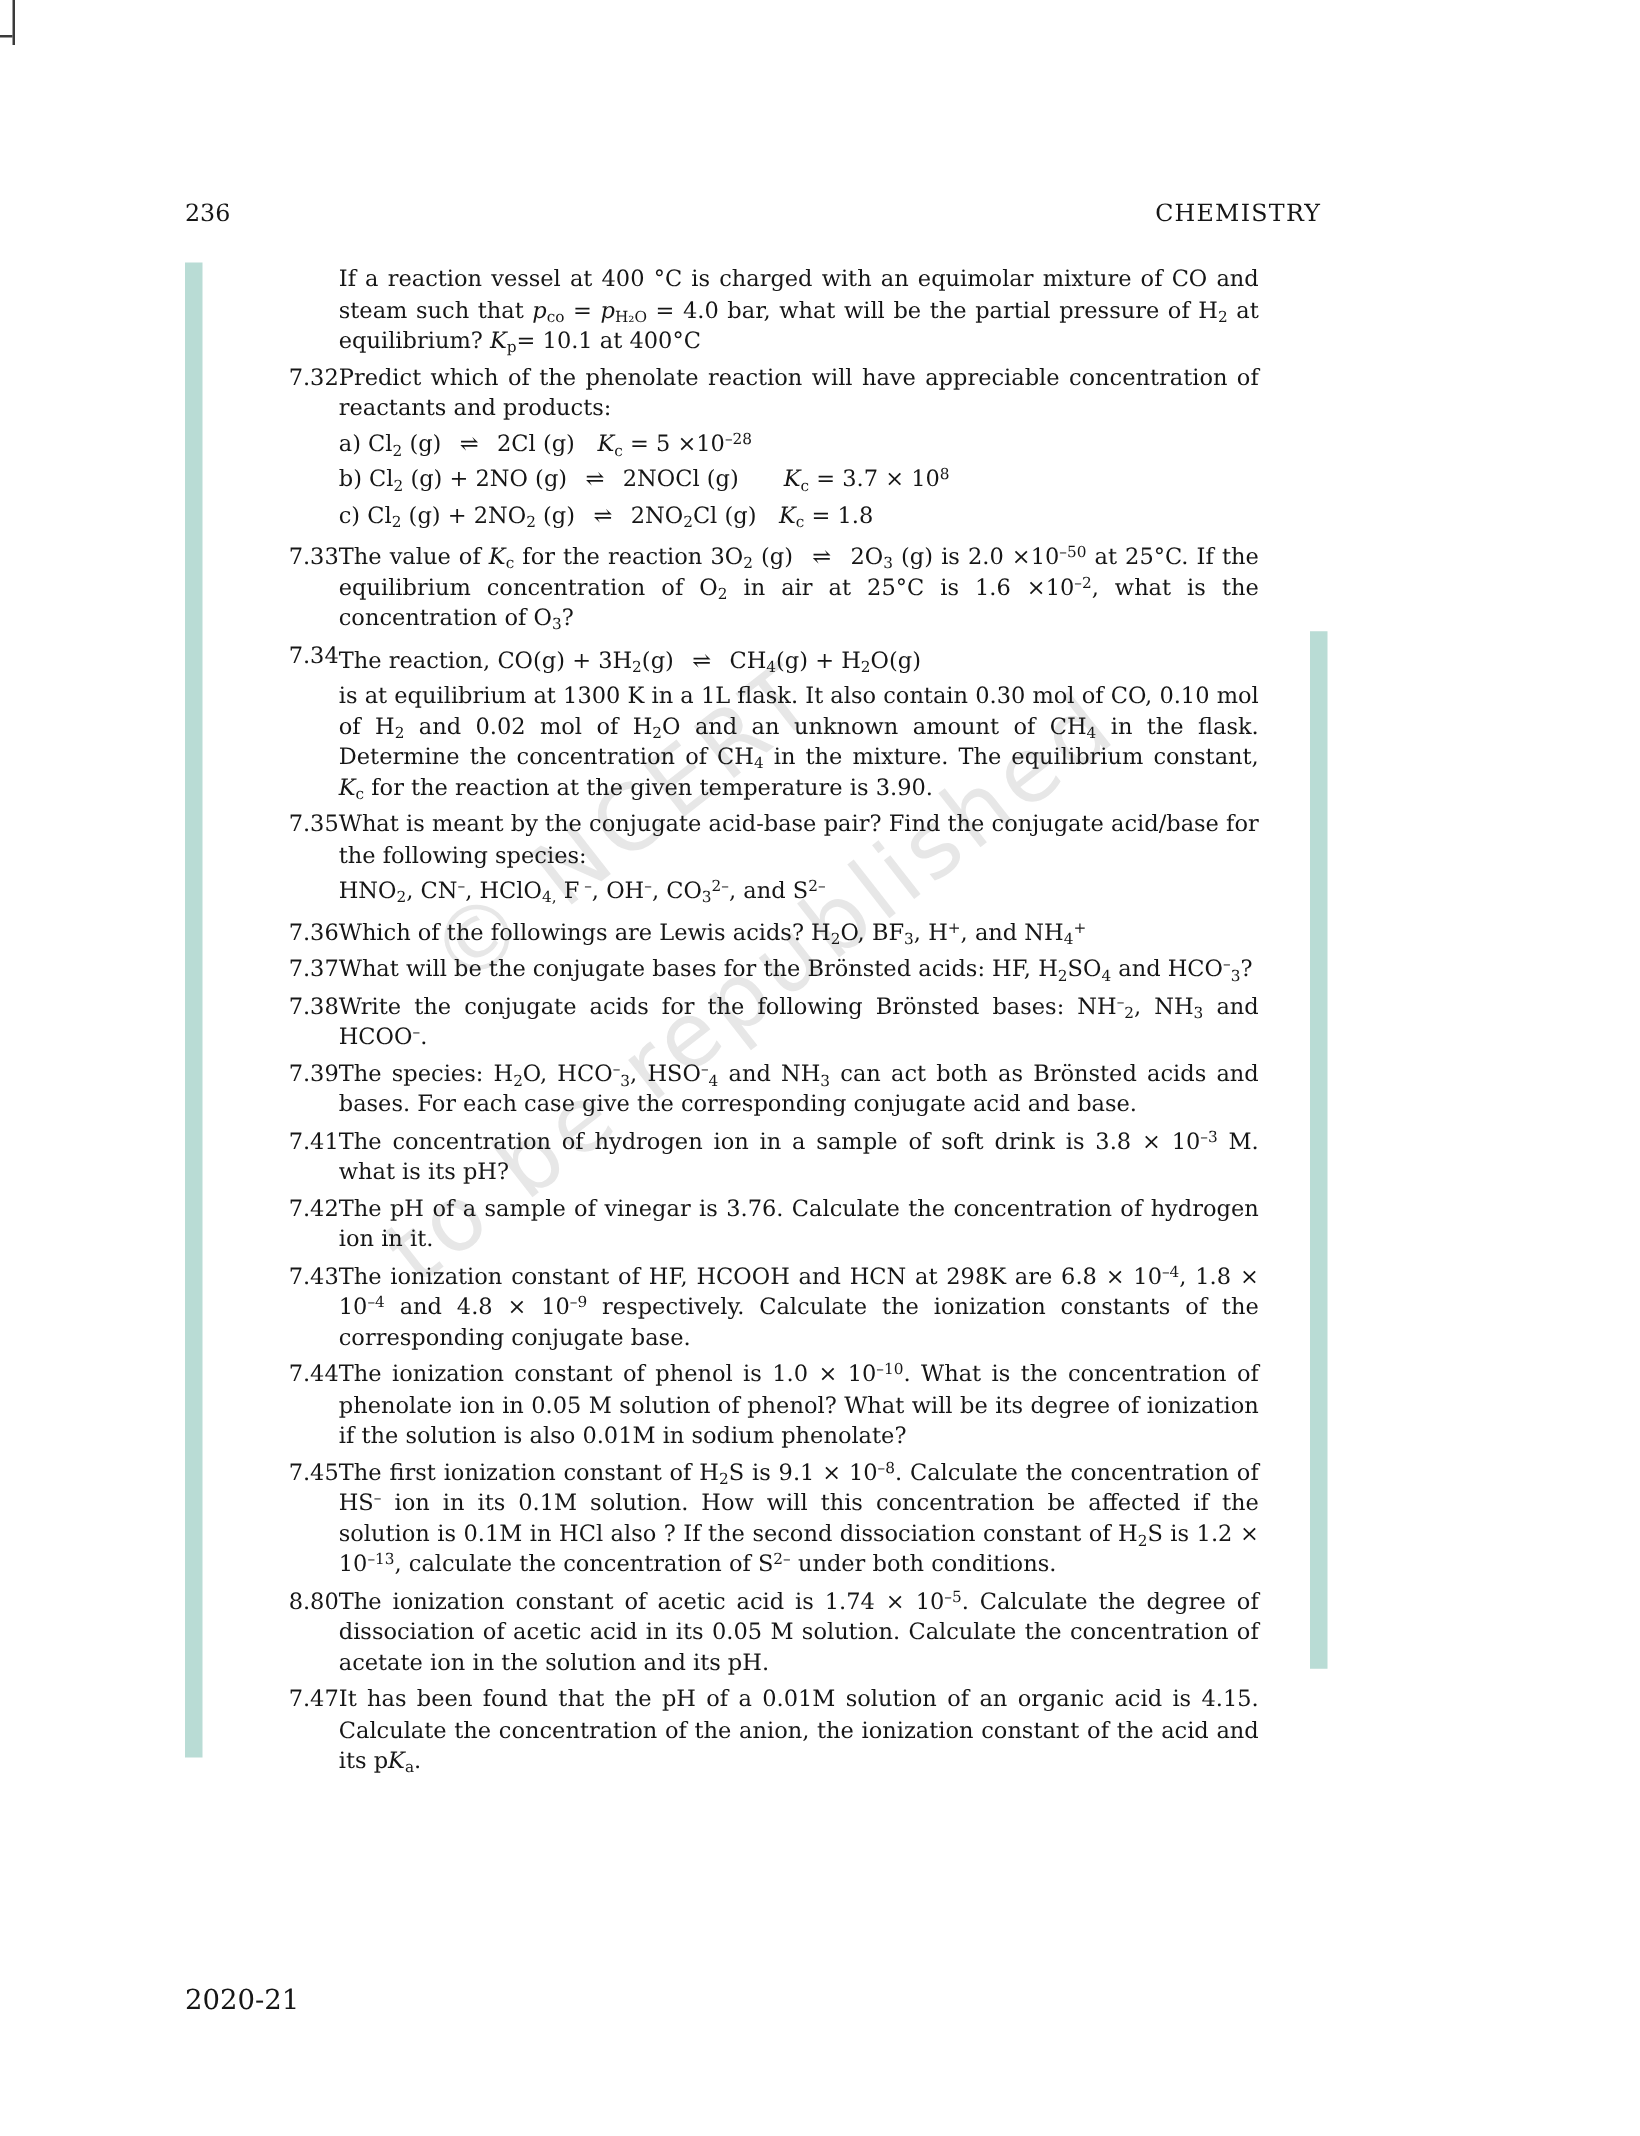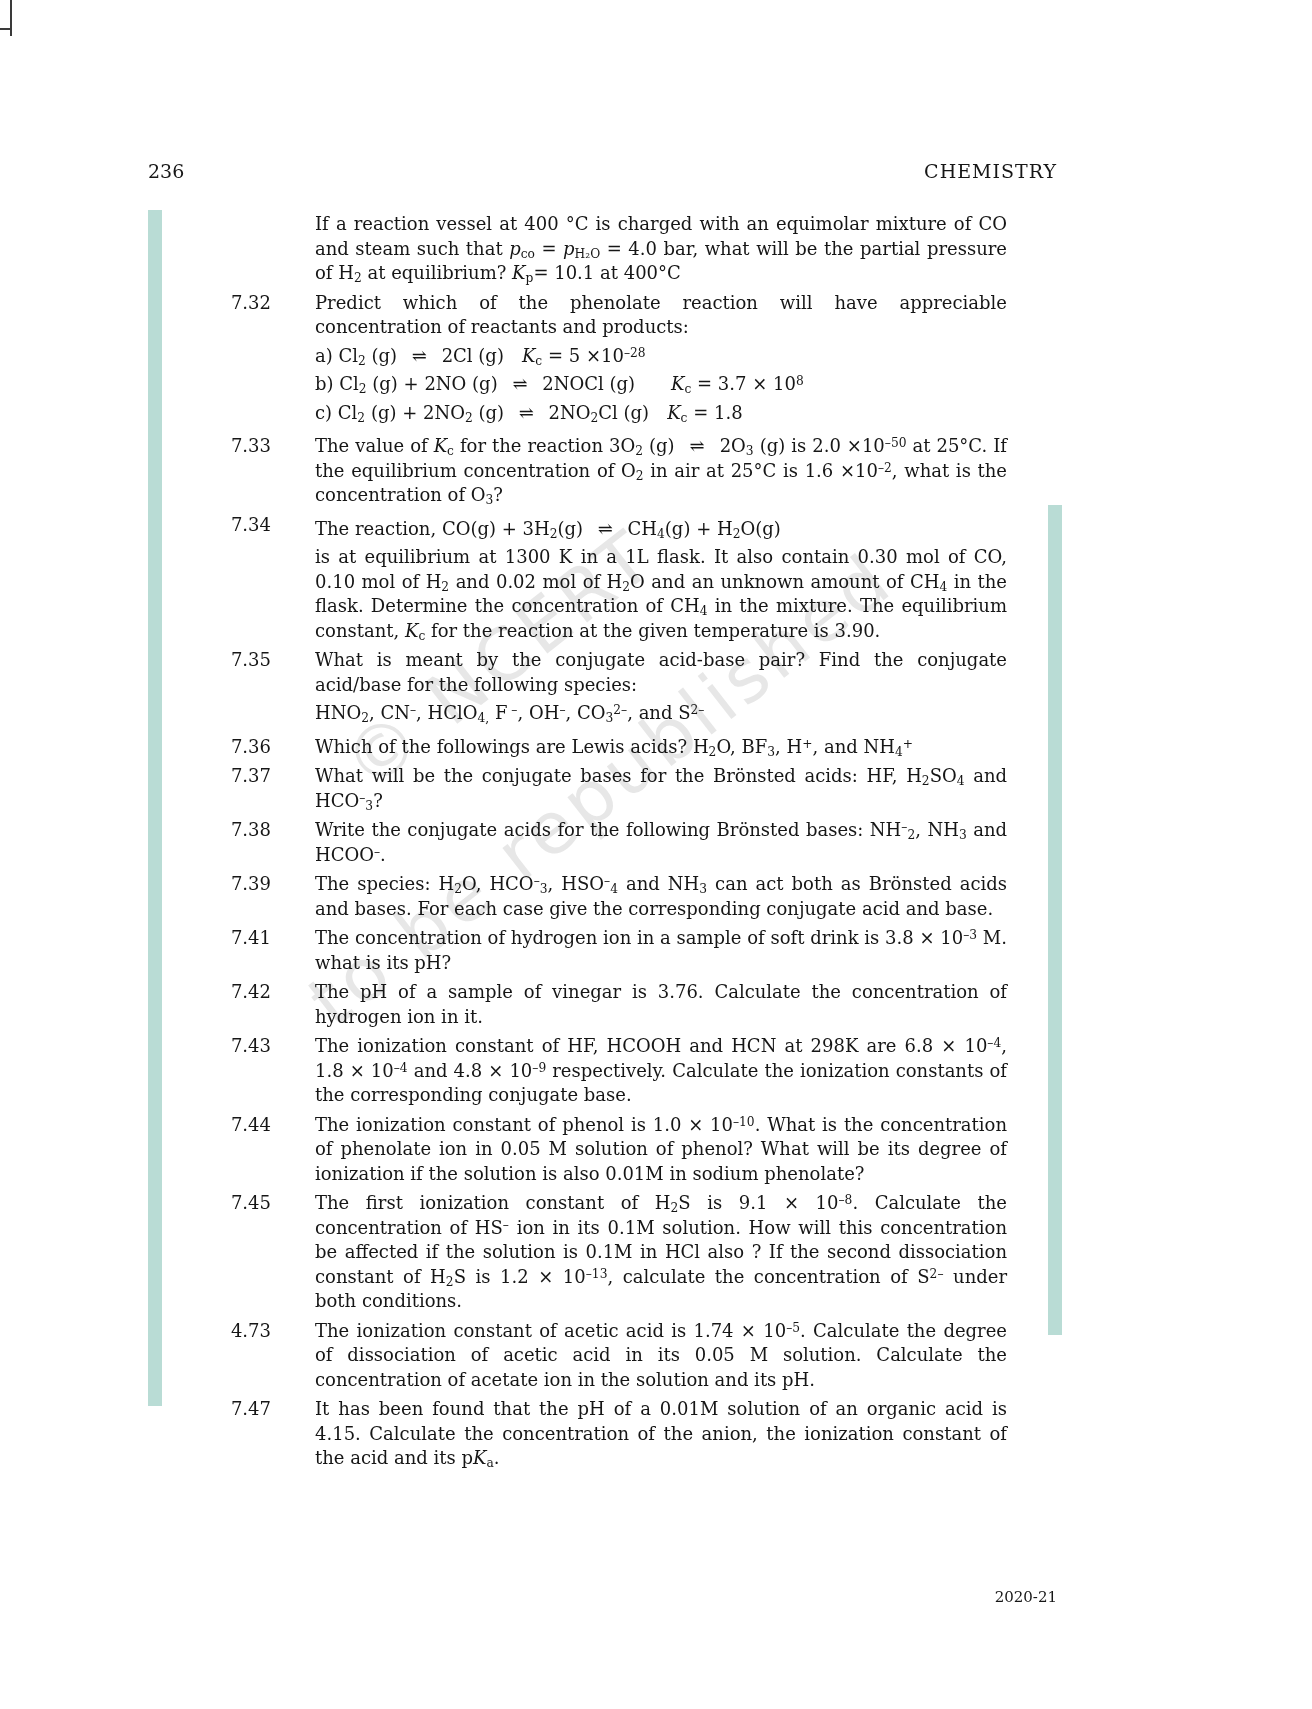--- a/index.html
+++ b/index.html
@@ -58,33 +58,33 @@
   .content {
     position: absolute;
     left: 195px;
     top: 212px;
     width: 812px;
     font-size: 18px;
     line-height: 24.5px;
   }
   .problem { display: flex; margin-bottom: 5px; }
   .pnum { flex: 0 0 76px; width: 76px; text-align: right; }
-  .pbody { flex: 1; min-width: 0; margin-left: 44px; }
+  .pbody { flex: 1; min-width: 0; }
   .block { margin: 0; }
   .block-text { text-align: justify; }
   .block-eq { margin: 4px 0; text-align: left; }
   sub { font-size: 0.68em; vertical-align: -0.28em; line-height: 0; }
   sup { font-size: 0.68em; vertical-align: 0.45em; line-height: 0; }
   .footer {
     position: absolute;
     left: 148px;
     top: 1588px;
     width: 909px;
-    text-align: right;
-    font-size: 15px;
+    text-align: left;
+    font-size: 22px;
   }
 </style>
 </head>
 <body>
 
 <div class="page">
 
   <div class="scan-mark-v"></div>
   <div class="scan-mark-h"></div>
 
@@ -185,21 +185,21 @@
           <p class="block block-text">The ionization constant of phenol is 1.0 × 10<sup>–10</sup>. What is the concentration of phenolate ion in 0.05 M solution of phenol? What will be its degree of ionization if the solution is also 0.01M in sodium phenolate?</p>
         </div>
       </div>
       <div class="problem">
         <div class="pnum">7.45</div>
         <div class="pbody">
           <p class="block block-text">The first ionization constant of H<sub>2</sub>S is 9.1 × 10<sup>–8</sup>. Calculate the concentration of HS<sup>–</sup> ion in its 0.1M solution. How will this concentration be affected if the solution is 0.1M in HCl also ? If the second dissociation constant of H<sub>2</sub>S is 1.2 × 10<sup>–13</sup>, calculate the concentration of S<sup>2–</sup> under both conditions.</p>
         </div>
       </div>
       <div class="problem">
-        <div class="pnum">4.73</div>
+        <div class="pnum">8.80</div>
         <div class="pbody">
           <p class="block block-text">The ionization constant of acetic acid is 1.74 × 10<sup>–5</sup>. Calculate the degree of dissociation of acetic acid in its 0.05 M solution. Calculate the concentration of acetate ion in the solution and its pH.</p>
         </div>
       </div>
       <div class="problem">
         <div class="pnum">7.47</div>
         <div class="pbody">
           <p class="block block-text">It has been found that the pH of a 0.01M solution of an organic acid is 4.15. Calculate the concentration of the anion, the ionization constant of the acid and its p<i>K</i><sub>a</sub>.</p>
         </div>
       </div>

